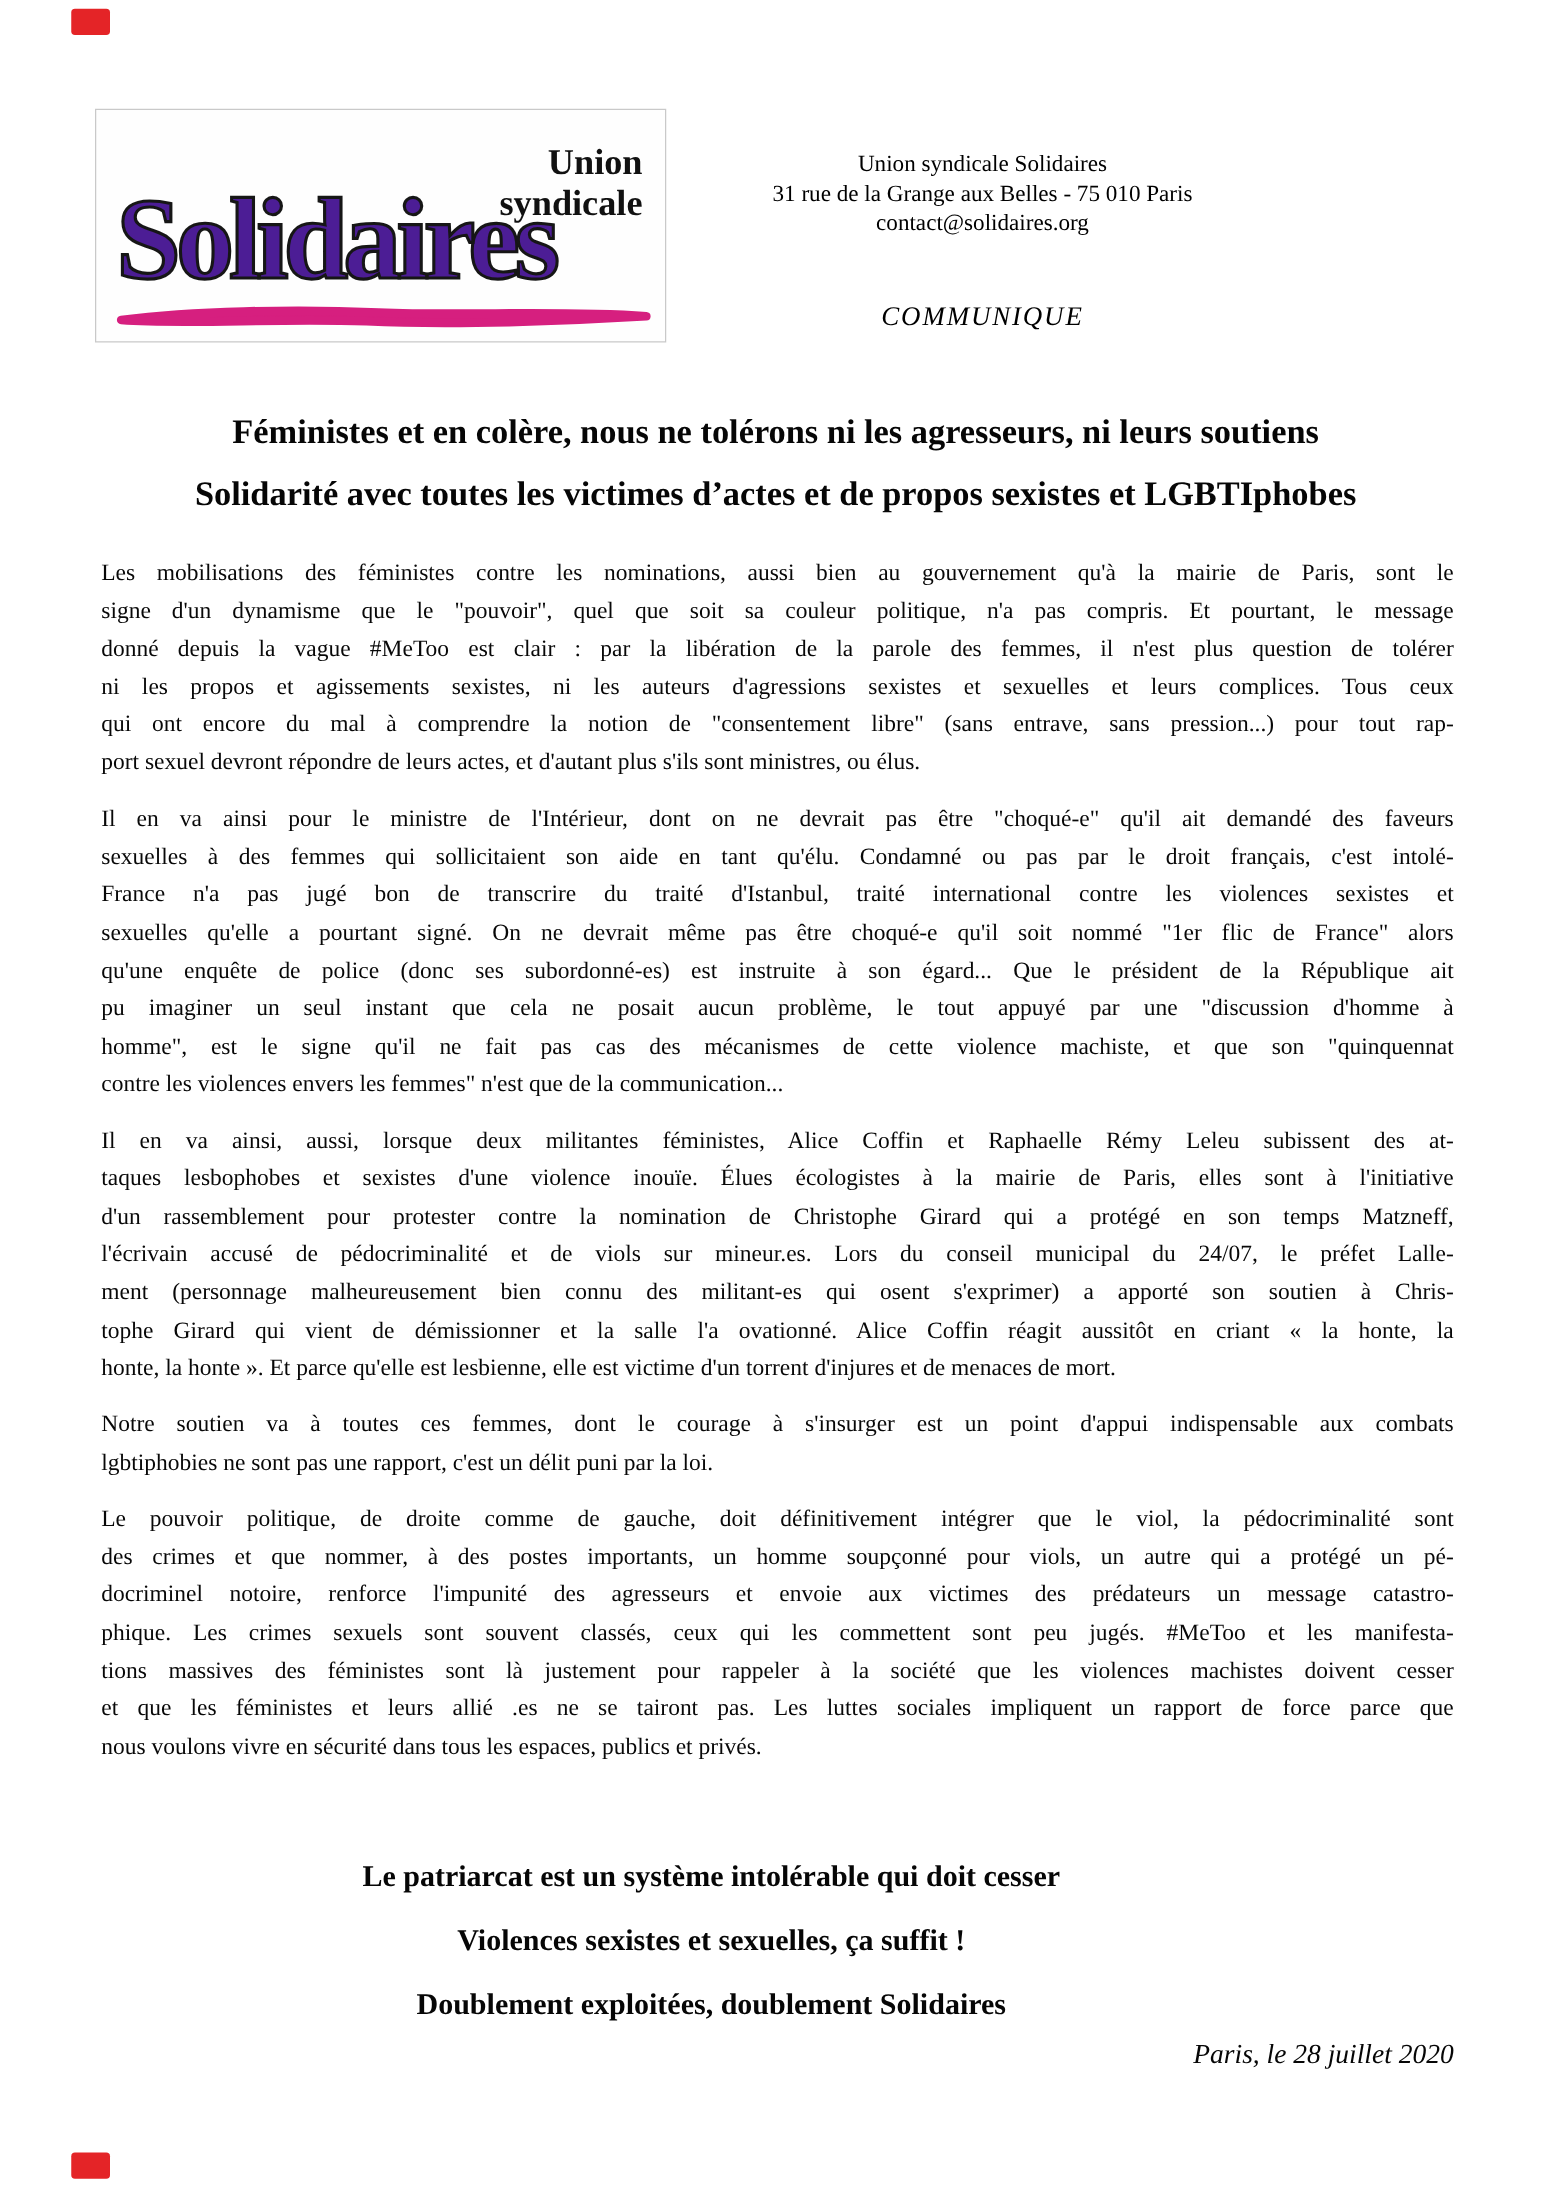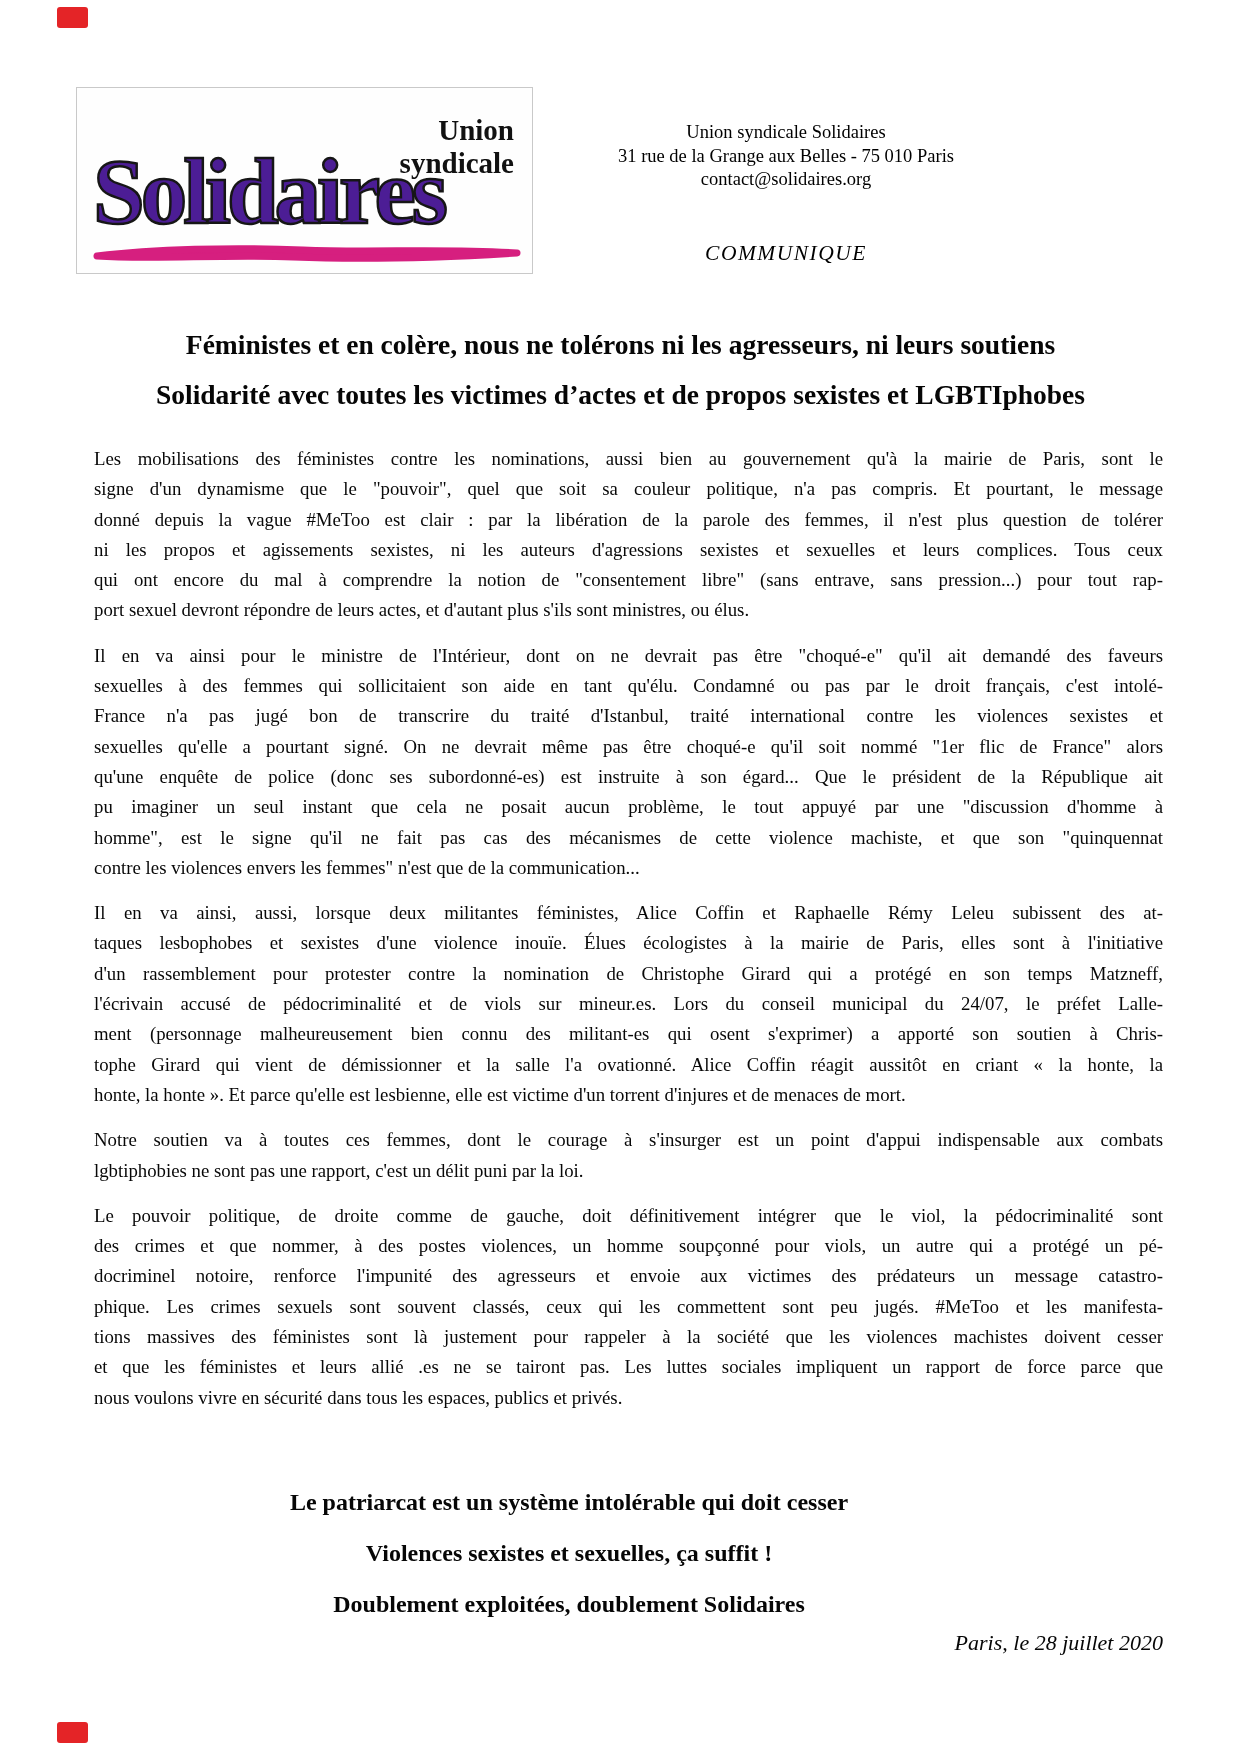--- a/index.html
+++ b/index.html
@@ -102,21 +102,21 @@
   
   .body-text {
     position: absolute;
     left: 78px;
     top: 444px;
     width: 1085px;
     font-size: 18.8px;
     line-height: 30.3px;
     color: #080808;
   }
-  .paragraph { margin: 0 0 15px 16px; }
+  .paragraph { margin: 0 0 15px 3px; }
   .line { text-align: justify; text-align-last: justify; }
   .line.last { text-align-last: left; }
 
   
   .slogans {
     position: absolute;
     left: 0;
     top: 1488px;
     width: 1138px;
     text-align: center;
@@ -196,21 +196,21 @@
         <div class="line">ment (personnage malheureusement bien connu des militant-es qui osent s'exprimer) a apporté son soutien à Chris-</div>
         <div class="line">tophe Girard qui vient de démissionner et la salle l'a ovationné. Alice Coffin réagit aussitôt en criant « la honte, la</div>
         <div class="line last">honte, la honte ». Et parce qu'elle est lesbienne, elle est victime d'un torrent d'injures et de menaces de mort.</div>
       </div>
       <div class="paragraph">
         <div class="line">Notre soutien va à toutes ces femmes, dont le courage à s'insurger est un point d'appui indispensable aux combats</div>
         <div class="line last">lgbtiphobies ne sont pas une rapport, c'est un délit puni par la loi.</div>
       </div>
       <div class="paragraph">
         <div class="line">Le pouvoir politique, de droite comme de gauche, doit définitivement intégrer que le viol, la pédocriminalité sont</div>
-        <div class="line">des crimes et que nommer, à des postes violences, un homme soupçonné pour viols, un autre qui a protégé un pé-</div>
+        <div class="line">des crimes et que nommer, à des postes importants, un homme soupçonné pour viols, un autre qui a protégé un pé-</div>
         <div class="line">docriminel notoire, renforce l'impunité des agresseurs et envoie aux victimes des prédateurs un message catastro-</div>
         <div class="line">phique. Les crimes sexuels sont souvent classés, ceux qui les commettent sont peu jugés. #MeToo et les manifesta-</div>
         <div class="line">tions massives des féministes sont là justement pour rappeler à la société que les violences machistes doivent cesser</div>
         <div class="line">et que les féministes et leurs allié .es ne se tairont pas. Les luttes sociales impliquent un rapport de force parce que</div>
         <div class="line last">nous voulons vivre en sécurité dans tous les espaces, publics et privés.</div>
       </div>
     </div>
 
   <div class="slogans">
       <div class="slogan">Le patriarcat est un système intolérable qui doit cesser</div>

